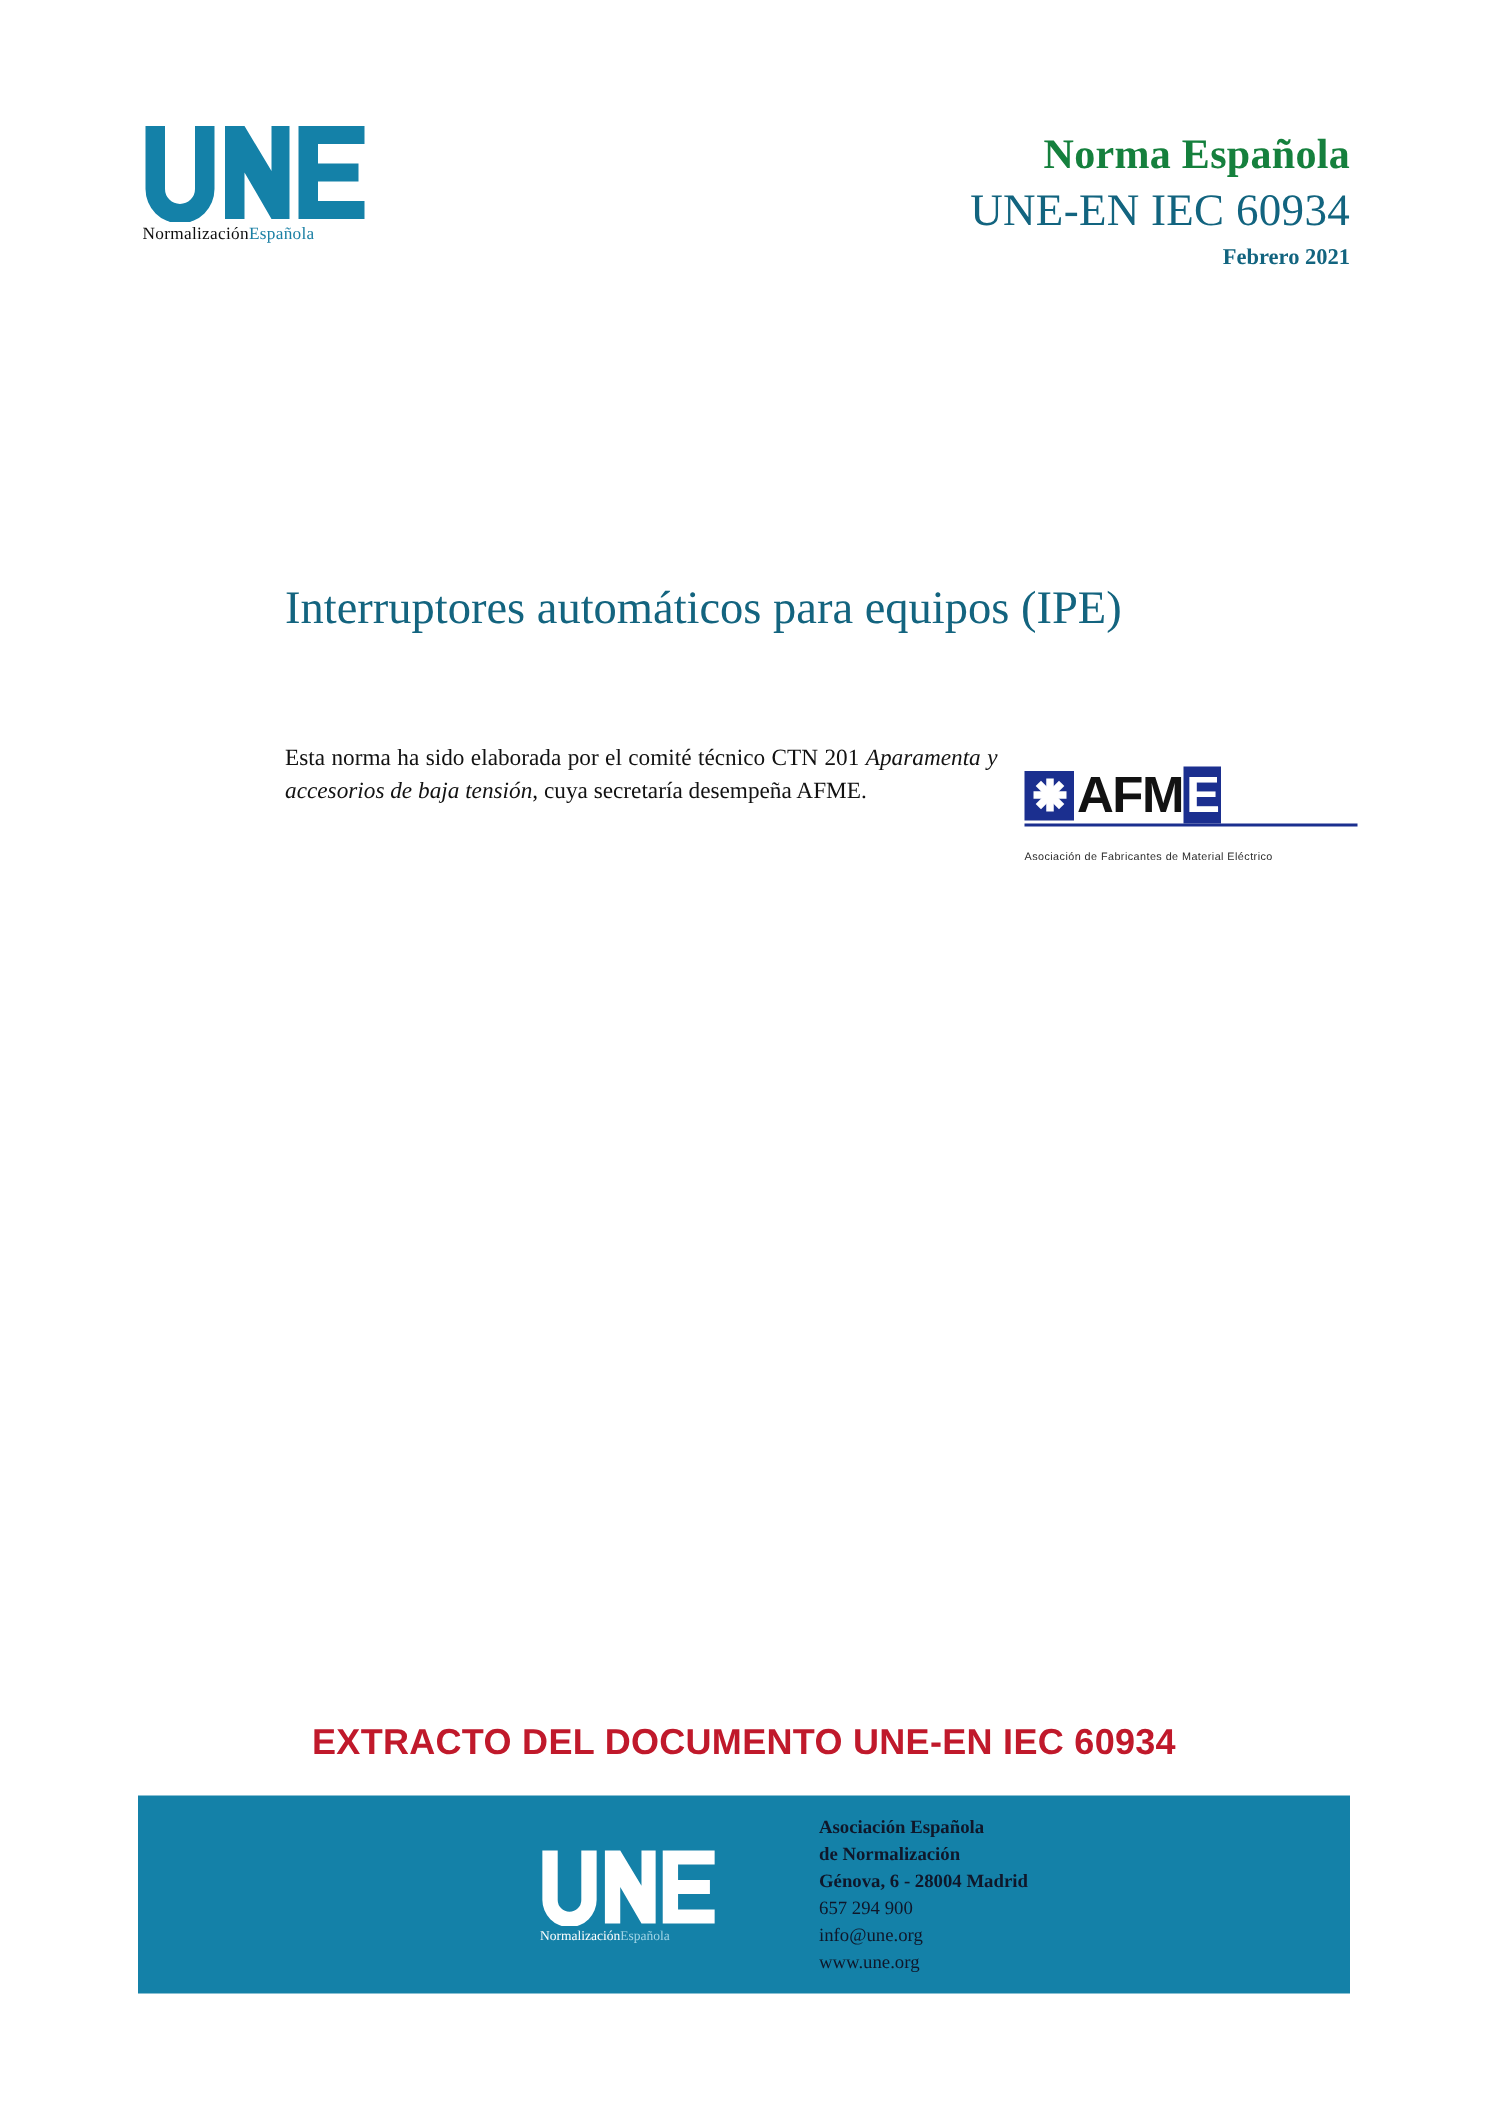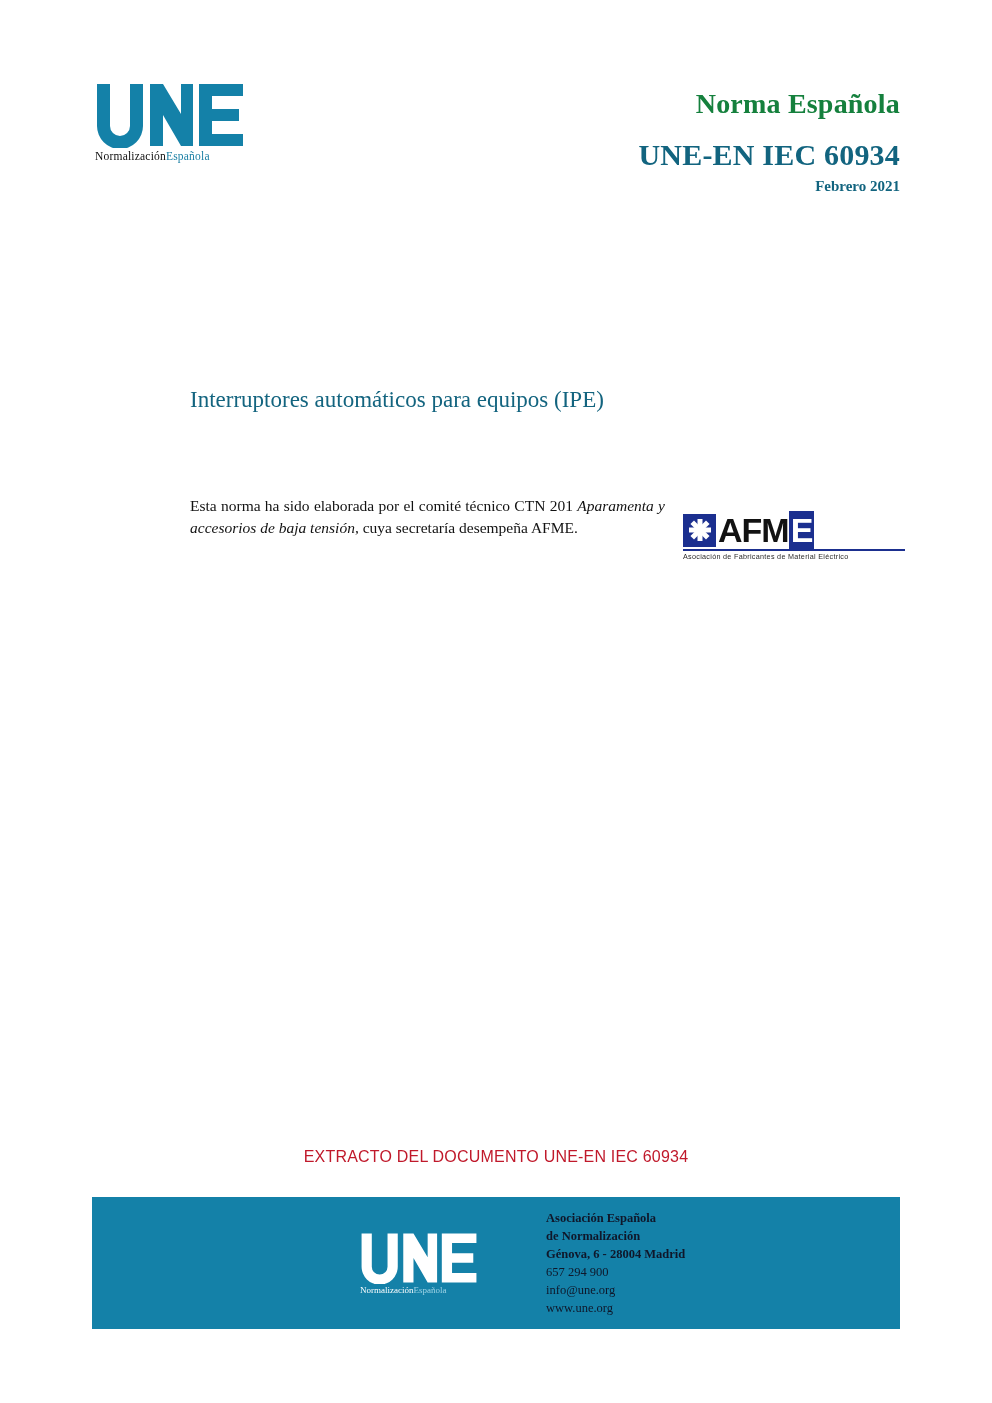--- a/index.html
+++ b/index.html
@@ -55,43 +55,43 @@
   .header-right .norma {
     font-family: "Liberation Serif", serif;
     font-weight: bold;
     font-size: 28px;
     color: #15803d;
     line-height: 1.15;
     letter-spacing: 0.2px;
   }
   .header-right .code {
     font-family: "Liberation Serif", serif;
-    font-weight: bold;
+    font-weight: normal;
     font-size: 30px;
     color: #12647f;
     line-height: 1.25;
     letter-spacing: 0.2px;
-    margin-top: 16px;
+    margin-top: 2px;
   }
   .header-right .date {
     font-family: "Liberation Serif", serif;
     font-weight: bold;
     font-size: 15px;
     color: #12647f;
     margin-top: 4px;
   }
 
   
   .doc-title {
     position: absolute;
     left: 190px;
     top: 385px;
     width: 660px;
     font-family: "Liberation Serif", serif;
-    font-size: 23px;
+    font-size: 31px;
     color: #13647f;
     line-height: 1.3;
   }
 
   
   .committee {
     position: absolute;
     left: 190px;
     top: 495px;
     width: 475px;
@@ -165,39 +165,39 @@
   .afme .afme-text .e-blue {
     background: #1b2f8f;
     color: #ffffff;
     padding: 0 2px;
   }
   .afme .afme-sub {
     font-family: "Liberation Sans", sans-serif;
     font-size: 7.2px;
     color: #2a2a2a;
     letter-spacing: 0.3px;
-    margin-top: 1px;
+    margin-top: 15px;
     white-space: nowrap;
   }
   .afme .afme-rule {
     height: 2px;
     background: #1b2f8f;
     margin-top: 1px;
   }
 
   
   .extract {
     position: absolute;
     left: 0;
     right: 0;
     top: 1148px;
     text-align: center;
     font-family: "Liberation Sans", sans-serif;
-    font-weight: normal;
-    font-size: 16px;
+    font-weight: bold;
+    font-size: 24px;
     color: #c0192b;
     letter-spacing: 0.2px;
   }
 
   
   .footer {
     position: absolute;
     left: 92px;
     top: 1197px;
     width: 808px;

